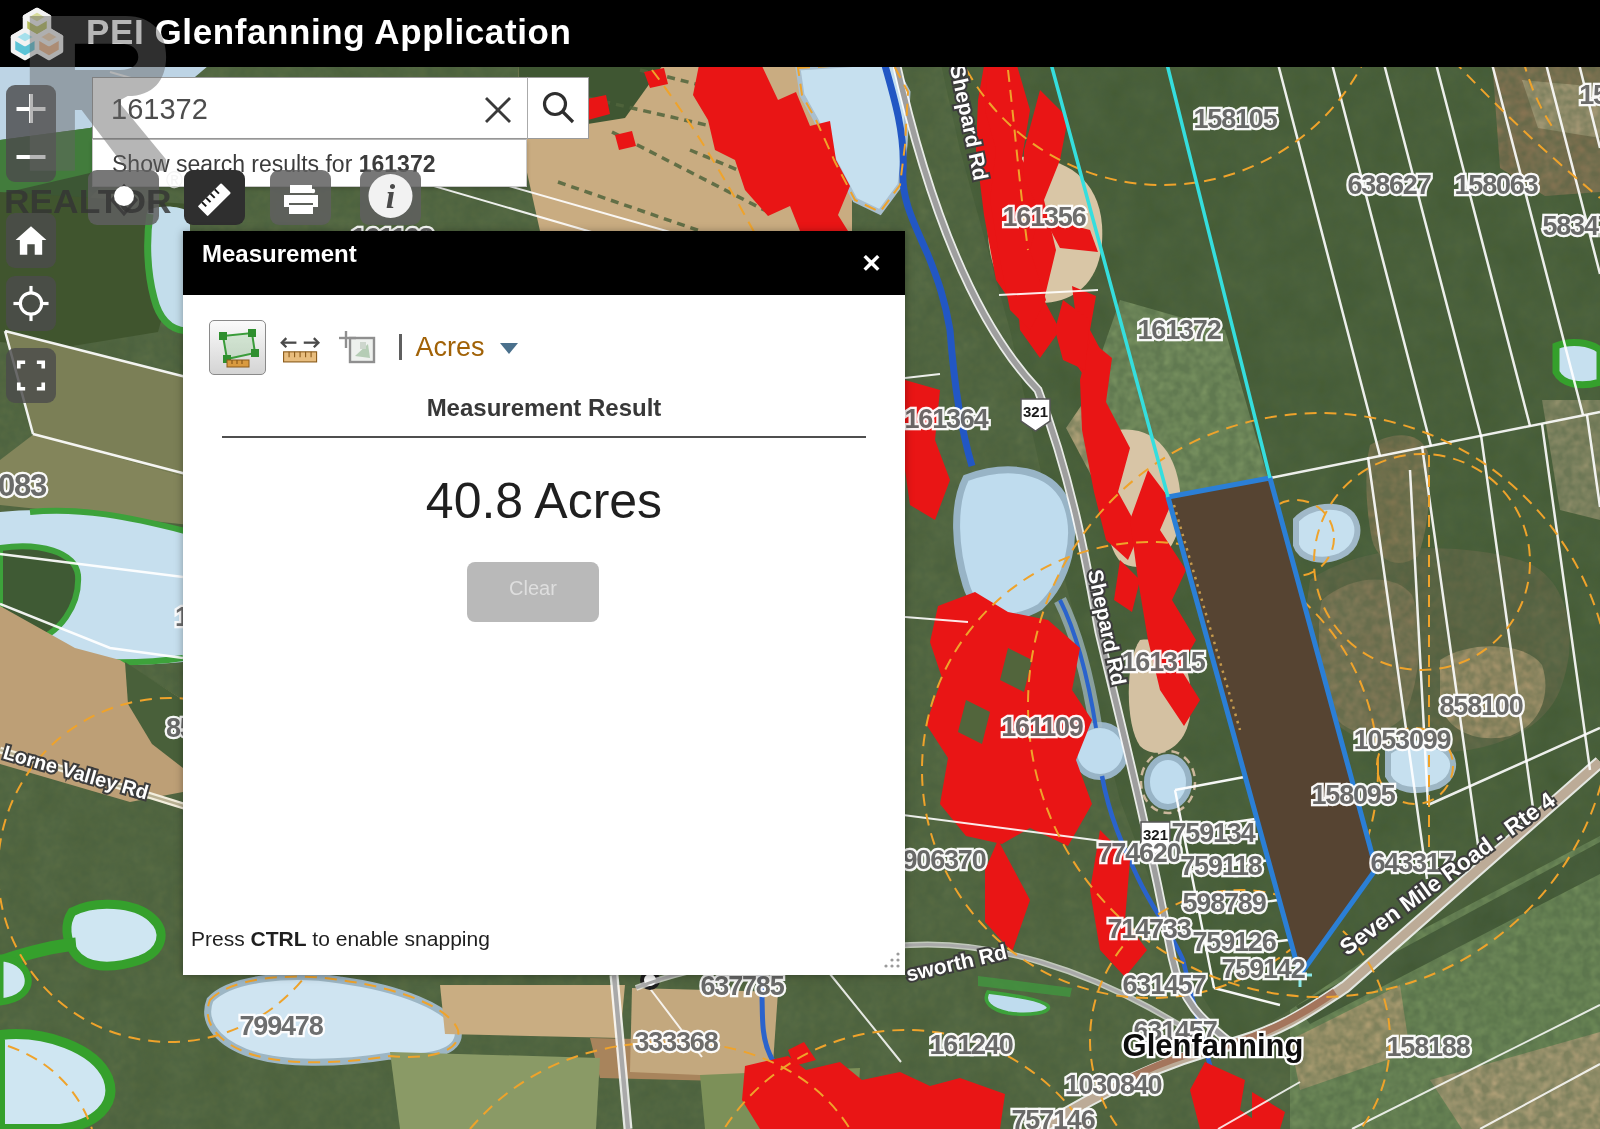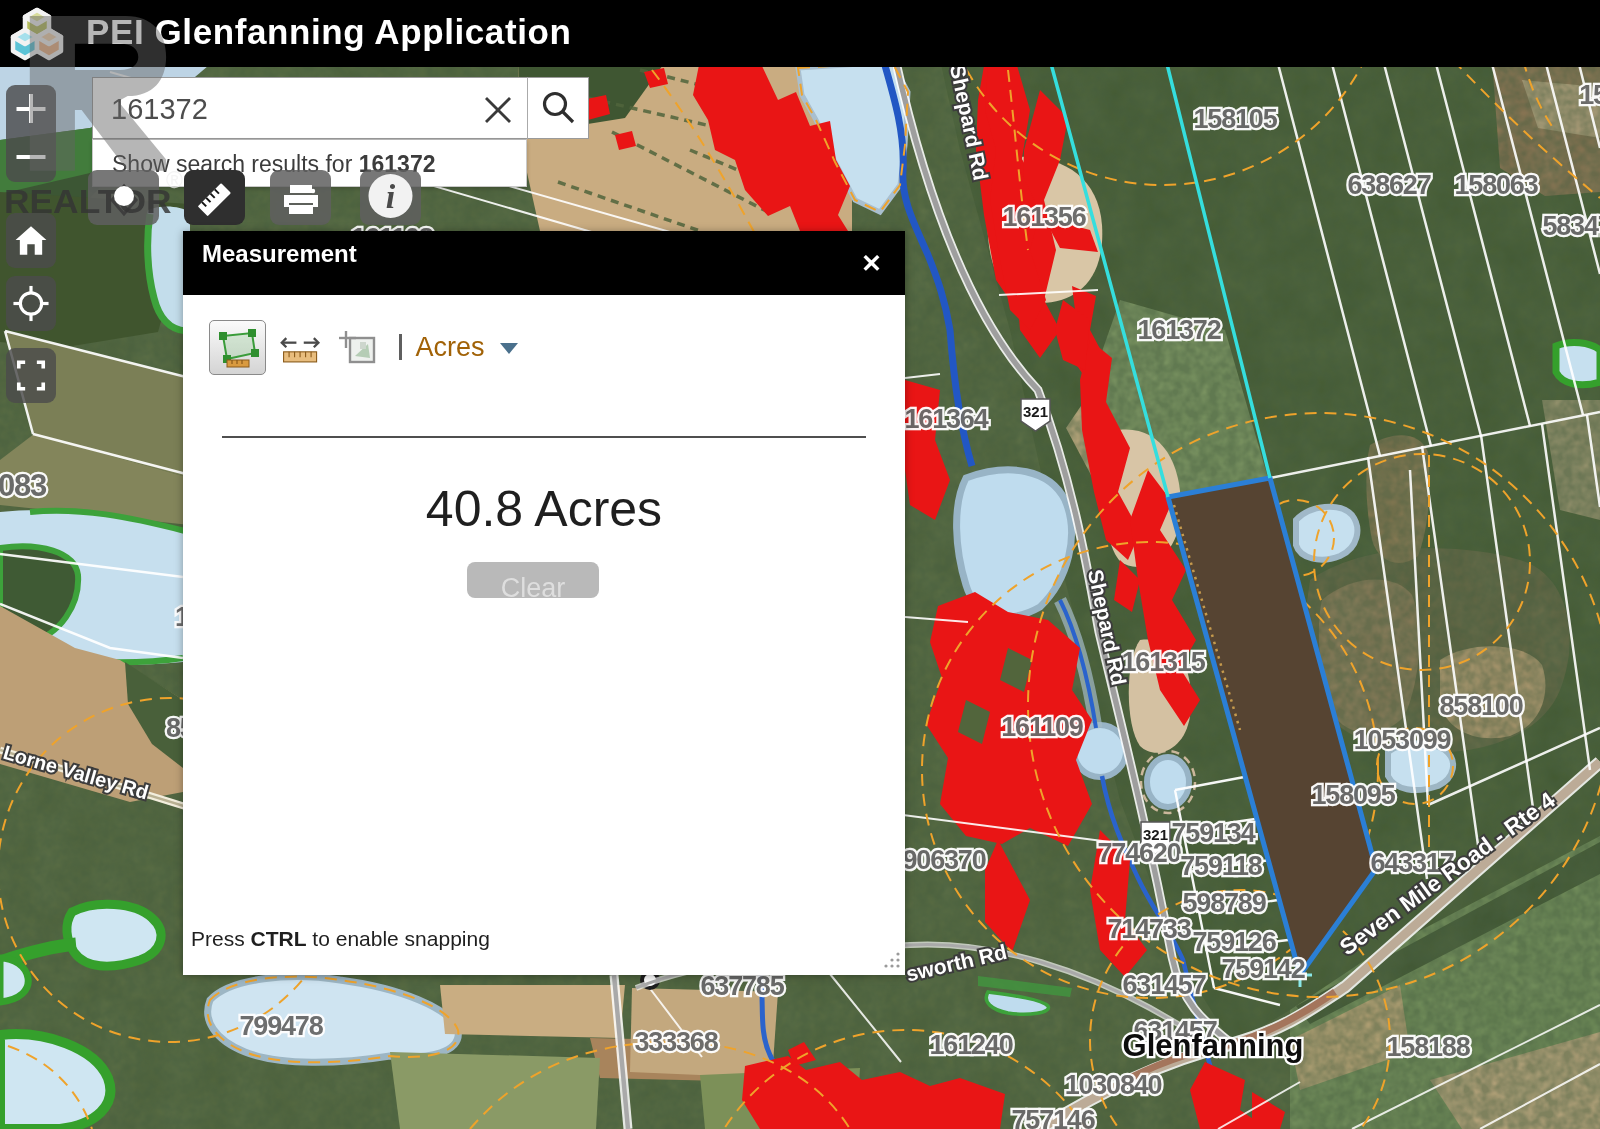--- a/index.html
+++ b/index.html
@@ -14,22 +14,22 @@
 #sugg{left:92px;top:139px;width:435px;height:48px;background:#fff;border:1px solid #c9c9c9;border-top:1px solid #b5b5b5;box-sizing:border-box;box-shadow:0 2px 4px rgba(0,0,0,.2)}
 #suggtxt{left:19px;top:11px;font-size:23px;color:#3c3c3c}
 #dlg{left:183px;top:231px;width:722px;height:744px;background:#fff;box-shadow:0 1px 8px rgba(0,0,0,.35)}
 #dlghdr{left:0;top:0;width:722px;height:64px;background:#000}
 #dlgtitle{left:19px;top:9px;font-size:24px;font-weight:bold;color:#fff}
 #dlgx{left:678px;top:18px;font-size:25px;color:#fff;font-weight:bold}
 #mtool1{left:26px;top:89px;width:57px;height:55px;background:linear-gradient(#fbfbfb,#d4d4d4);border:1px solid #8a8a8a;border-radius:5px;box-sizing:border-box}
 #acresbar{left:216px;top:101px;font-size:27px;color:#a16207}
 #mrlbl{left:0;top:163px;width:722px;text-align:center;font-size:24px;font-weight:bold;color:#383838}
 #mhr{left:39px;top:205px;width:644px;height:2px;background:#4f4f4f}
-#mval{left:0;top:249px;width:722px;text-align:center;font-size:50px;color:#1f1f1f}
-#clearbtn{left:284px;top:331px;width:132px;height:36px;background:#b9b9b9;border-radius:8px;color:#dedede;font-size:27px;text-align:center;line-height:52px}
+#mval{left:0;top:241px;width:722px;text-align:center;font-size:50px;color:#1f1f1f}
+#clearbtn{left:284px;top:331px;width:132px;height:60px;background:#b9b9b9;border-radius:8px;color:#dedede;font-size:20px;text-align:center;line-height:52px}
 #snap{left:8px;top:696px;font-size:21px;color:#1f1f1f}
 </style></head>
 <body>
 <div id="stage">
 <svg class="abs" width="1600" height="1129" viewBox="0 0 1600 1129" style="left:0;top:0">
 <defs>
 <filter id="nzd" x="0" y="0" width="100%" height="100%">
 <feTurbulence type="fractalNoise" baseFrequency="0.11" numOctaves="2" seed="7"></feTurbulence>
 <feColorMatrix type="matrix" values="0 0 0 0 0.06  0 0 0 0 0.11  0 0 0 0 0.05  0.9 0.9 0 0 -0.15"></feColorMatrix>
 </filter>
@@ -353,20 +353,21 @@
 <svg class="abs" width="42" height="42" style="left:155px;top:97px" viewBox="0 0 42 42">
         <rect x="12" y="10" width="24" height="24" fill="#eef1ee" stroke="#8f8f8f" stroke-width="2.4"></rect>
         <path d="M17 28 L30 16 L32 30 Z" fill="#b5cdb5"></path>
         <rect x="22" y="14" width="6" height="7" fill="#cdd6cd"></rect>
         <g stroke="#8f8f8f" stroke-width="2.4">
           <line x1="8" y1="3" x2="8" y2="20"></line>
           <line x1="1" y1="10" x2="18" y2="10"></line>
         </g>
       </svg>
 <div class="abs" id="acresbar"><span style="display:inline-block;width:3px;height:26px;background:#5f5f5f;vertical-align:-4px"></span>&nbsp; Acres &nbsp;<span style="display:inline-block;width:0;height:0;border-left:9px solid transparent;border-right:9px solid transparent;border-top:11px solid #4a708c;vertical-align:middle"></span></div>
+<div class="abs" id="mrlbl">Measurement Result</div>
 <div class="abs" id="mhr"></div>
 <div class="abs" id="mval">40.8 Acres</div>
 <div class="abs" id="clearbtn">Clear</div>
 <div class="abs" id="snap">Press <b>CTRL</b> to enable snapping</div>
 <svg class="abs" width="20" height="20" style="left:699px;top:719px" viewBox="0 0 20 20">
         <g fill="#9a9a9a">
           <circle cx="16" cy="4" r="1.6"></circle>
           <circle cx="16" cy="10" r="1.6"></circle>
           <circle cx="16" cy="16" r="1.6"></circle>
           <circle cx="10" cy="10" r="1.6"></circle>

